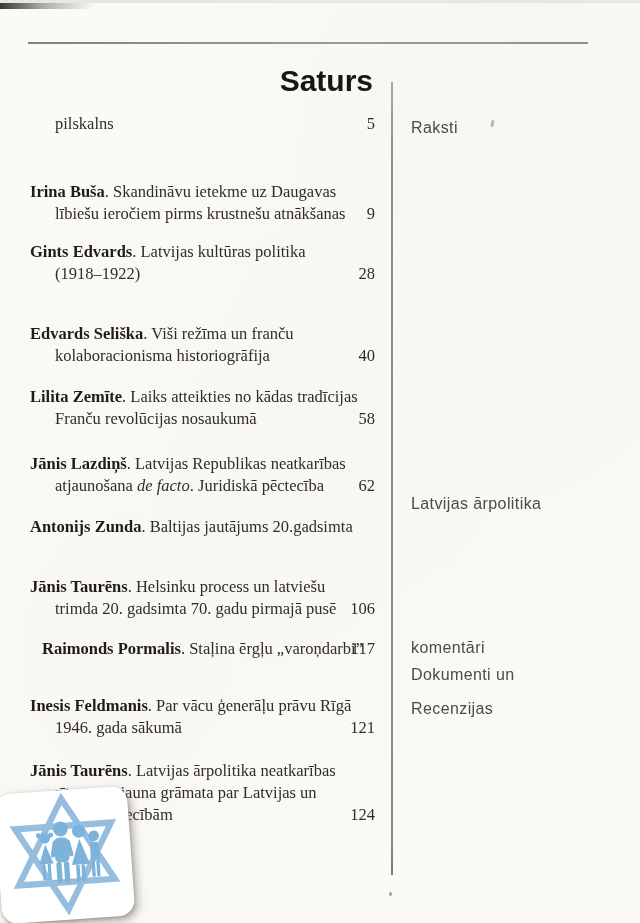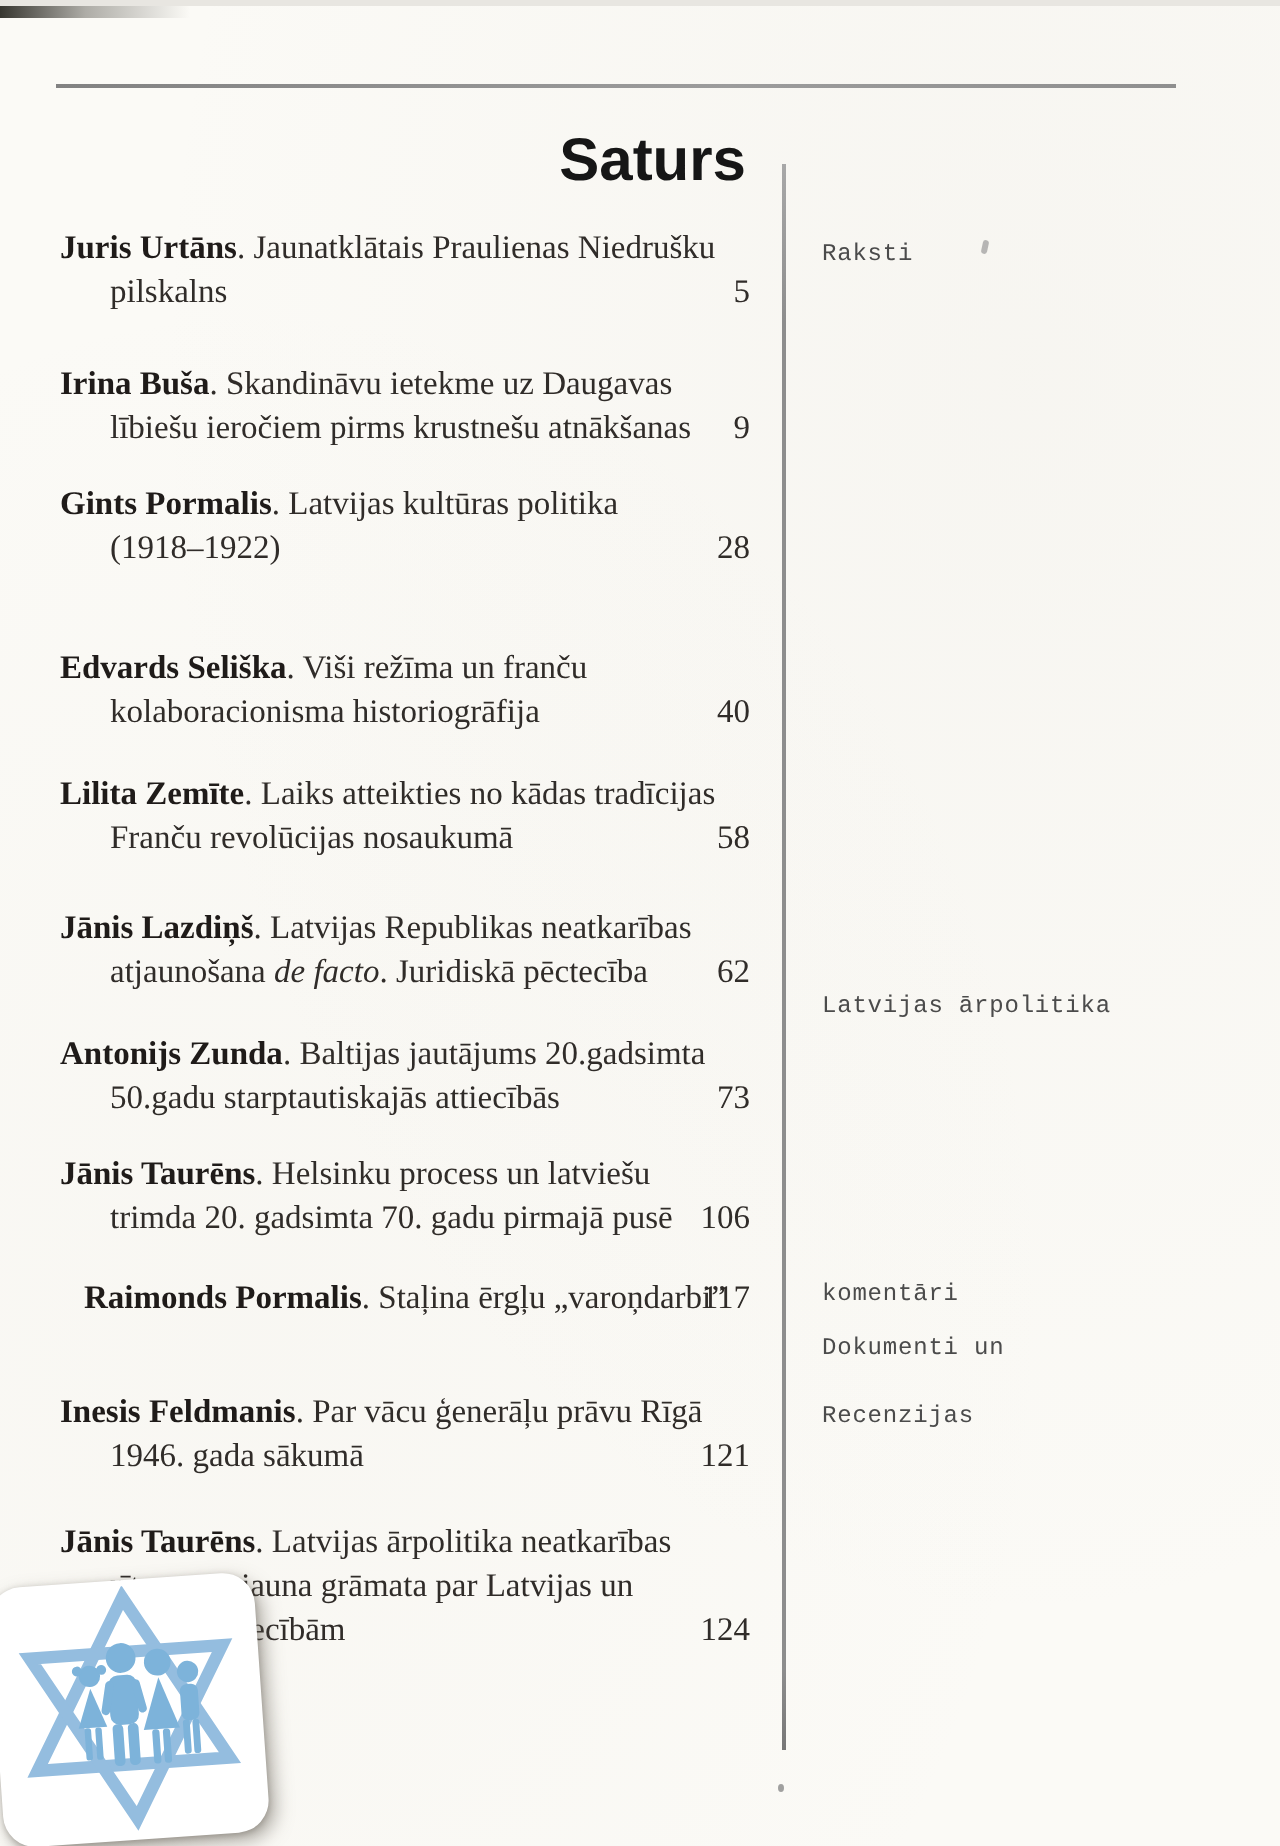--- a/index.html
+++ b/index.html
@@ -40,22 +40,22 @@
   .entry .line{position:relative;white-space:nowrap;}
   .entry .line.cont{padding-left:25px;}
   .entry .author{font-weight:700;color:#1f1b19;}
   .entry em{font-style:italic;}
   .entry .pagenum{
     position:absolute;right:0;top:0;
     font-size:16.5px;color:#302c29;
   }
   .sec-label{
     position:absolute;left:411px;width:215px;
-    font-family:Liberation Mono, monospace;
-    font-size:12px;line-height:27px;color:#4b4b4b;
+    font-family:Liberation Sans, sans-serif;
+    font-size:16px;line-height:27px;color:#4b4b4b;
     letter-spacing:0.4px;
   }
   .logo-card{
     position:absolute;left:-2px;top:787px;width:133px;height:130px;
     background:#ffffff;border-radius:16px;
     box-shadow:3px 4px 9px rgba(95,90,80,0.5), 0 1px 3px rgba(95,90,80,0.35);
     transform:rotate(-4deg);
     display:flex;align-items:center;justify-content:center;
   }
   .speck1{position:absolute;left:389px;top:889px;width:3px;height:4px;background:#8a8a8a;border-radius:50%;opacity:.8;}
@@ -68,46 +68,44 @@
 
   <div class="smudge"></div>
   <div class="top-rule"></div>
 
   <h1 class="title">Saturs</h1>
 
   <div class="vdivider"></div>
 
   <div id="entries">
       <div class="entry" style="top: 110px;">
-        <div class="line"><span class="author">Juris Urtāns</span><span>. Jaunatklātais Praulienas Niedrušku</span></div>
         <div class="line cont"><span>pilskalns</span><span class="pagenum">5</span></div>
       </div>
       <div class="entry" style="top: 178px;">
         <div class="line"><span class="author">Irina Buša</span><span>. Skandināvu ietekme uz Daugavas</span></div>
         <div class="line cont"><span>lībiešu ieročiem pirms krustnešu atnākšanas</span><span class="pagenum">9</span></div>
       </div>
       <div class="entry" style="top: 238px;">
-        <div class="line"><span class="author">Gints Pormalis</span><span>. Latvijas kultūras politika</span></div>
+        <div class="line"><span class="author">Gints Edvards</span><span>. Latvijas kultūras politika</span></div>
         <div class="line cont"><span>(1918–1922)</span><span class="pagenum">28</span></div>
       </div>
       <div class="entry" style="top: 320px;">
         <div class="line"><span class="author">Edvards Seliška</span><span>. Viši režīma un franču</span></div>
         <div class="line cont"><span>kolaboracionisma historiogrāfija</span><span class="pagenum">40</span></div>
       </div>
       <div class="entry" style="top: 383px;">
         <div class="line"><span class="author">Lilita Zemīte</span><span>. Laiks atteikties no kādas tradīcijas</span></div>
         <div class="line cont"><span>Franču revolūcijas nosaukumā</span><span class="pagenum">58</span></div>
       </div>
       <div class="entry" style="top: 450px;">
         <div class="line"><span class="author">Jānis Lazdiņš</span><span>. Latvijas Republikas neatkarības</span></div>
         <div class="line cont"><span>atjaunošana </span><em>de facto</em><span>. Juridiskā pēctecība</span><span class="pagenum">62</span></div>
       </div>
       <div class="entry" style="top: 513px;">
         <div class="line"><span class="author">Antonijs Zunda</span><span>. Baltijas jautājums 20.gadsimta</span></div>
-        <div class="line cont"><span>50.gadu starptautiskajās attiecībās</span><span class="pagenum">73</span></div>
       </div>
       <div class="entry" style="top: 573px;">
         <div class="line"><span class="author">Jānis Taurēns</span><span>. Helsinku process un latviešu</span></div>
         <div class="line cont"><span>trimda 20. gadsimta 70. gadu pirmajā pusē</span><span class="pagenum">106</span></div>
       </div>
       <div class="entry" style="top: 635px; text-align: center;">
         <div class="line"><span class="author">Raimonds Pormalis</span><span>. Staļina ērgļu „varoņdarbi”</span><span class="pagenum">117</span></div>
       </div>
       <div class="entry" style="top: 692px;">
         <div class="line"><span class="author">Inesis Feldmanis</span><span>. Par vācu ģenerāļu prāvu Rīgā</span></div>

